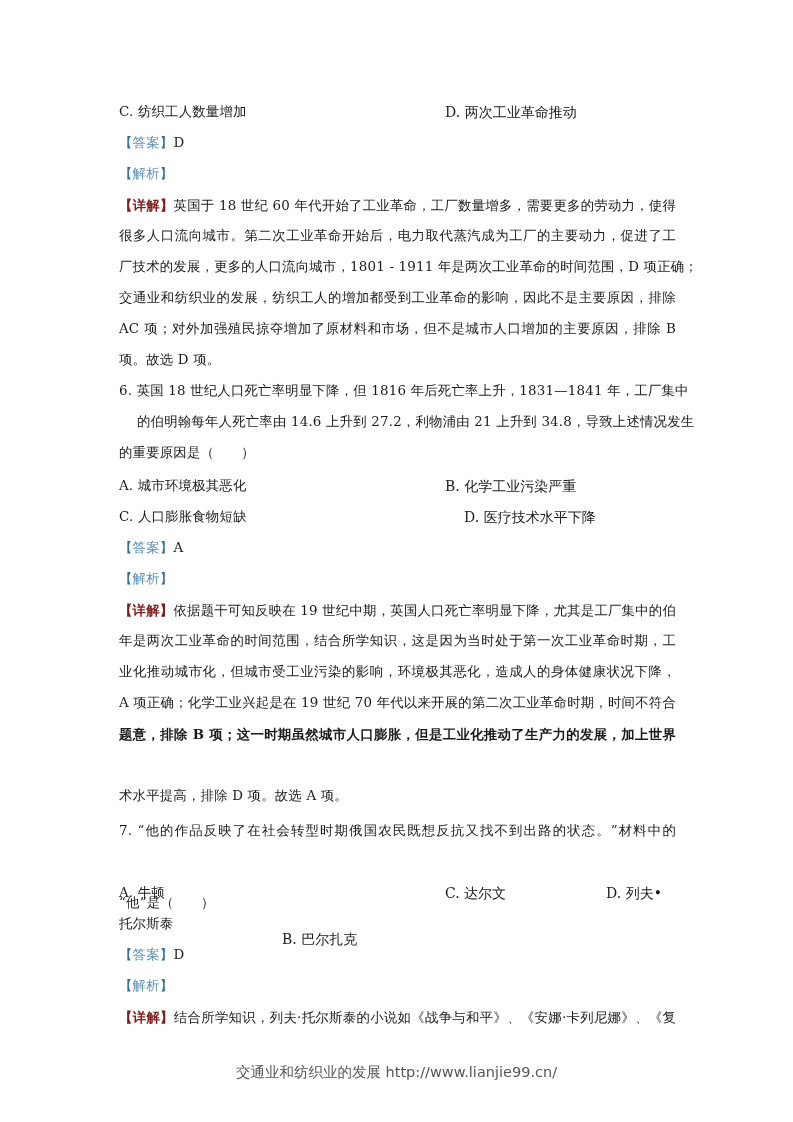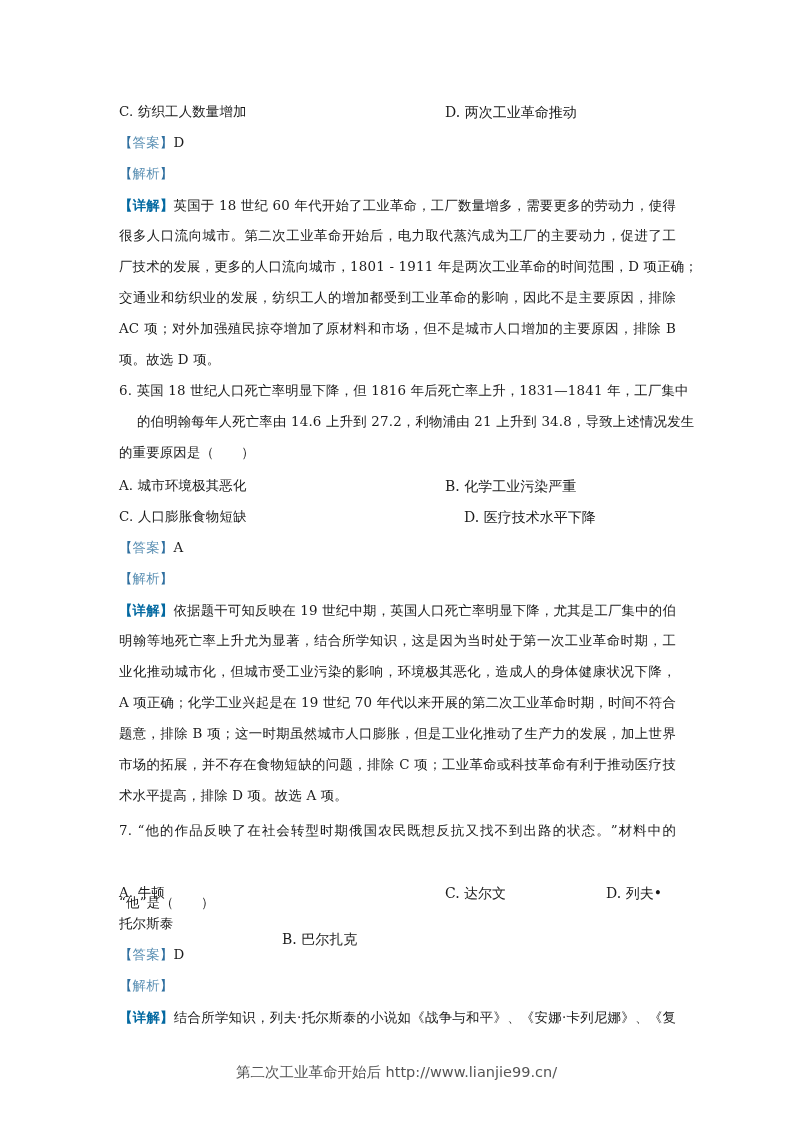--- a/index.html
+++ b/index.html
@@ -39,21 +39,21 @@
       line-height: 18px;
       white-space: nowrap;
     }
     .tag {
       color: #5a8fb3;
     }
     .tag .br {
       color: #2f6f9f;
     }
     .bold-tag {
-      color: #0369a1;
+      color: #7f1d1d;
       font-weight: bold;
     }
     .footer {
       position: absolute;
       left: 0;
       width: 793px;
       top: 1063px;
       text-align: center;
       font-family: "DejaVu Sans", "Liberation Sans", sans-serif;
       font-size: 14.5px;
@@ -98,25 +98,24 @@
     <span class="tag"><span class="br">【</span><span>答案</span><span class="br">】</span></span><span>A</span>
   </div>
 
   <div class="line" style="top:570px;">
     <span class="tag"><span class="br">【</span><span>解析</span><span class="br">】</span></span>
   </div>
 
   <div class="line justify" style="top:601px;">
     <span class="bold-tag"><span>【</span><span>详解</span><span>】</span></span><span>依据题干可知反映在 19 世纪中期，英国人口死亡率明显下降，尤其是工厂集中的伯</span>
   </div>
-  <div class="line justify" style="top:632px;">明翰等地死亡率上升尤为显著，结合所学知识，这是因为当时处于第一次工业革命时期，工</div>
+  <div class="line justify" style="top:632px;">年是两次工业革命的时间范围，结合所学知识，这是因为当时处于第一次工业革命时期，工</div>
   <div class="line justify" style="top:663px;">业化推动城市化，但城市受工业污染的影响，环境极其恶化，造成人的身体健康状况下降，</div>
   <div class="line justify" style="top:694px;">A 项正确；化学工业兴起是在 19 世纪 70 年代以来开展的第二次工业革命时期，时间不符合</div>
-  <div class="line justify" style="top:725px;">题意，排除 B 项；这一时期虽然城市人口膨胀，但是工业化推动了生产力的发展，加上世界</div>
-  <div class="line justify" style="top:756px;">市场的拓展，并不存在食物短缺的问题，排除 C 项；工业革命或科技革命有利于推动医疗技</div>
+  <div class="line justify" style="top:725px;font-weight:bold;">题意，排除 B 项；这一时期虽然城市人口膨胀，但是工业化推动了生产力的发展，加上世界</div>
   <div class="line" style="top:787px;">术水平提高，排除 D 项。故选 A 项。</div>
 
   <div class="line justify" style="top:822px;">7. “他的作品反映了在社会转型时期俄国农民既想反抗又找不到出路的状态。”材料中的</div>
   <div class="line" style="top:894px;">“他”是（　　）</div>
 
   <div class="line" style="top:884px;">A. 牛顿</div>
   <div class="opt-right" style="left:282px; top:884px;margin-top:46px;">B. 巴尔扎克</div>
   <div class="opt-right" style="left:445px; top:884px;">C. 达尔文</div>
   <div class="opt-right" style="left:606px; top:884px;">D. 列夫•</div>
   <div class="line" style="top:915px;">托尔斯泰</div>
@@ -126,15 +125,15 @@
   </div>
 
   <div class="line" style="top:977px;">
     <span class="tag"><span class="br">【</span><span>解析</span><span class="br">】</span></span>
   </div>
 
   <div class="line justify" style="top:1008px;">
     <span class="bold-tag"><span>【</span><span>详解</span><span>】</span></span><span>结合所学知识，列夫·托尔斯泰的小说如《战争与和平》、《安娜·卡列尼娜》、《复</span>
   </div>
 
-  <div class="footer">第二次工业革命开始后 http://www.lianjie99.cn/</div>
+  <div class="footer">交通业和纺织业的发展 http://www.lianjie99.cn/</div>
 
 </div>
 
 </body></html>

